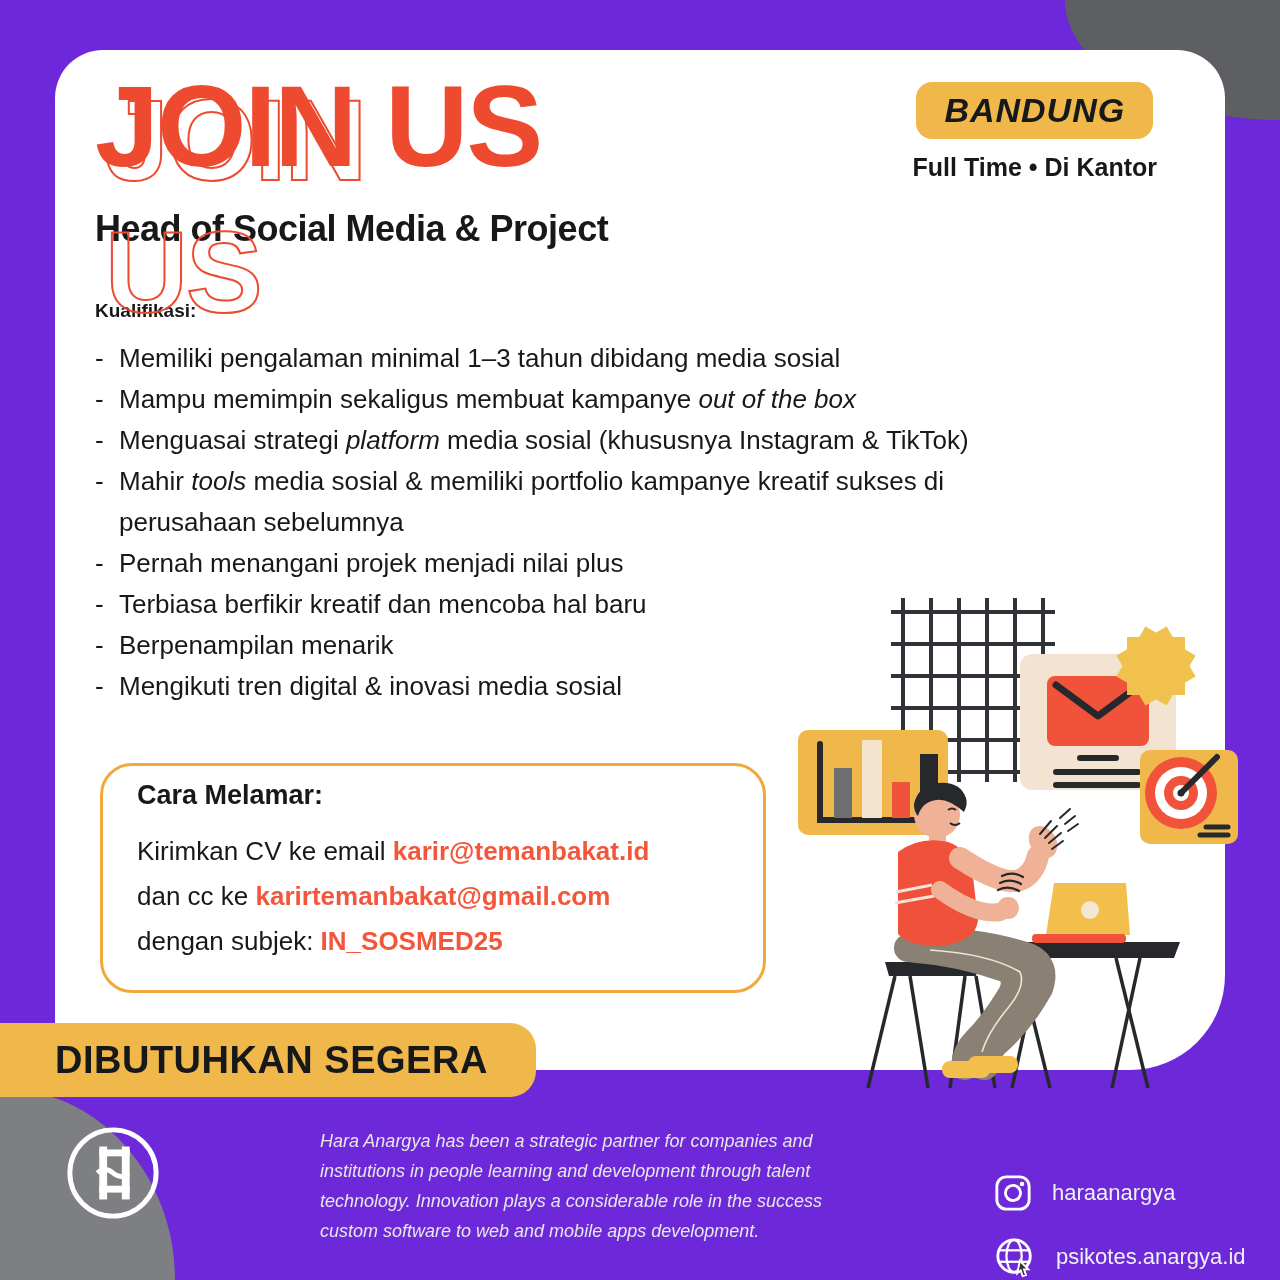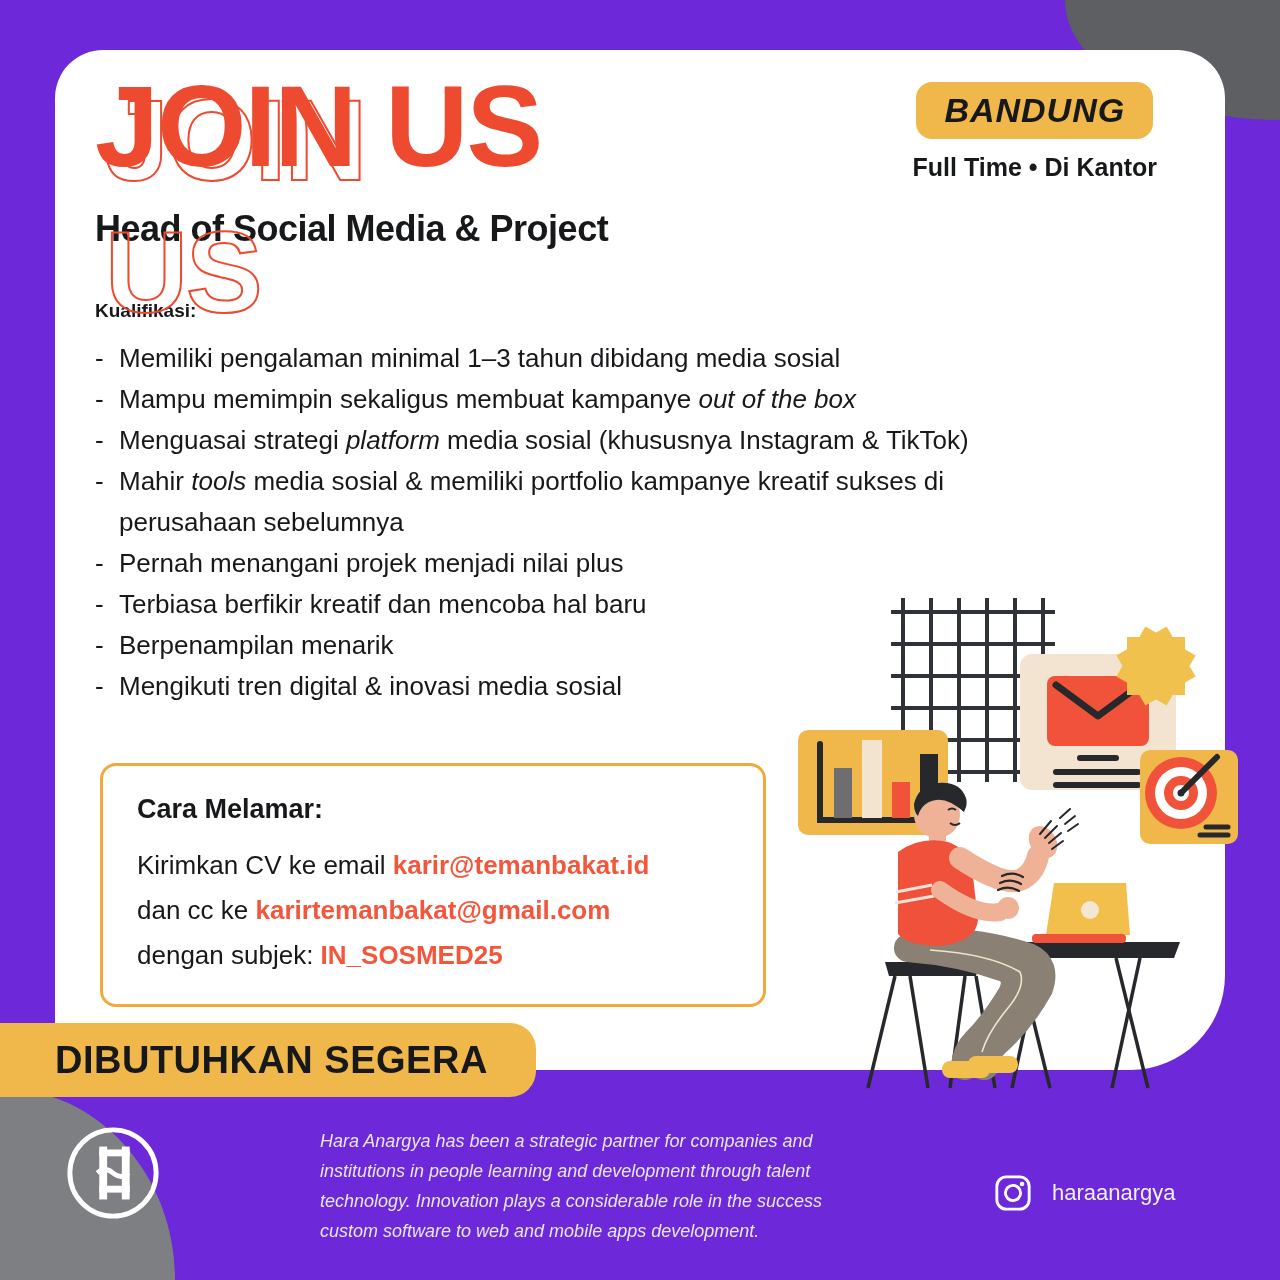--- a/index.html
+++ b/index.html
@@ -27,21 +27,21 @@
   .job-title{position:absolute;left:40px;top:158px;font-size:36px;font-weight:800;letter-spacing:-0.5px;}
   
   .quals{position:absolute;left:40px;top:250px;width:1100px;}
   .quals h3{margin:0 0 16px 0;font-size:19px;font-weight:800;}
   .quals ul{list-style:none;margin:0;padding:0;}
   .quals li{position:relative;padding-left:24px;font-size:26px;line-height:41px;}
   .quals li::before{content:"-";position:absolute;left:0;top:0;}
   .it{font-style:italic;}
   
   .apply{position:absolute;left:45px;top:713px;width:592px;border:3px solid #F2A93C;
-         border-radius:16px;padding:28px 34px 26px 34px;background:#fff;}
+         border-radius:32px;padding:14px 34px 26px 34px;background:#fff;}
   .apply h3{margin:0 0 18px 0;font-size:27px;font-weight:800;}
   .apply .line{font-size:26px;line-height:45px;}
   .accent{color:#F4563C;font-weight:700;}
   
   .illus{position:absolute;left:780px;top:590px;width:480px;height:500px;z-index:4;overflow:visible;}
   
   .ribbon{position:absolute;left:0;top:1023px;height:74px;background:#F0B74A;
           border-radius:0 26px 26px 0;display:flex;align-items:center;
           padding:0 48px 0 55px;z-index:5;}
   .ribbon span{font-size:38px;font-weight:800;letter-spacing:0.5px;color:#17181A;white-space:nowrap;}
@@ -232,14 +232,24 @@
 
   <div class="contacts">
     <div class="contact-row">
       <svg width="38" height="38" viewBox="0 0 40 40">
         <rect x="3" y="3" width="34" height="34" rx="10" fill="none" stroke="#FFFFFF" stroke-width="3"></rect>
         <circle cx="20" cy="20" r="8" fill="none" stroke="#FFFFFF" stroke-width="3"></circle>
         <circle cx="29.5" cy="10.5" r="2.4" fill="#FFFFFF"></circle>
       </svg>
       <span>haraanargya</span>
     </div>
+    <div class="contact-row">
+      <svg width="42" height="42" viewBox="0 0 44 44">
+        <circle cx="21" cy="21" r="17" fill="none" stroke="#FFFFFF" stroke-width="3"></circle>
+        <ellipse cx="21" cy="21" rx="8" ry="17" fill="none" stroke="#FFFFFF" stroke-width="2.4"></ellipse>
+        <line x1="5" y1="15" x2="37" y2="15" stroke="#FFFFFF" stroke-width="2.4"></line>
+        <line x1="5" y1="27" x2="37" y2="27" stroke="#FFFFFF" stroke-width="2.4"></line>
+        <path d="M27,26 L36,35 L31.5,35 L33.5,41 L30,42 L28,36 L24.5,39 Z" fill="#2E3136" stroke="#FFFFFF" stroke-width="2"></path>
+      </svg>
+      <span>psikotes.anargya.id</span>
+    </div>
   </div>
 </div>
 
 </body></html>

